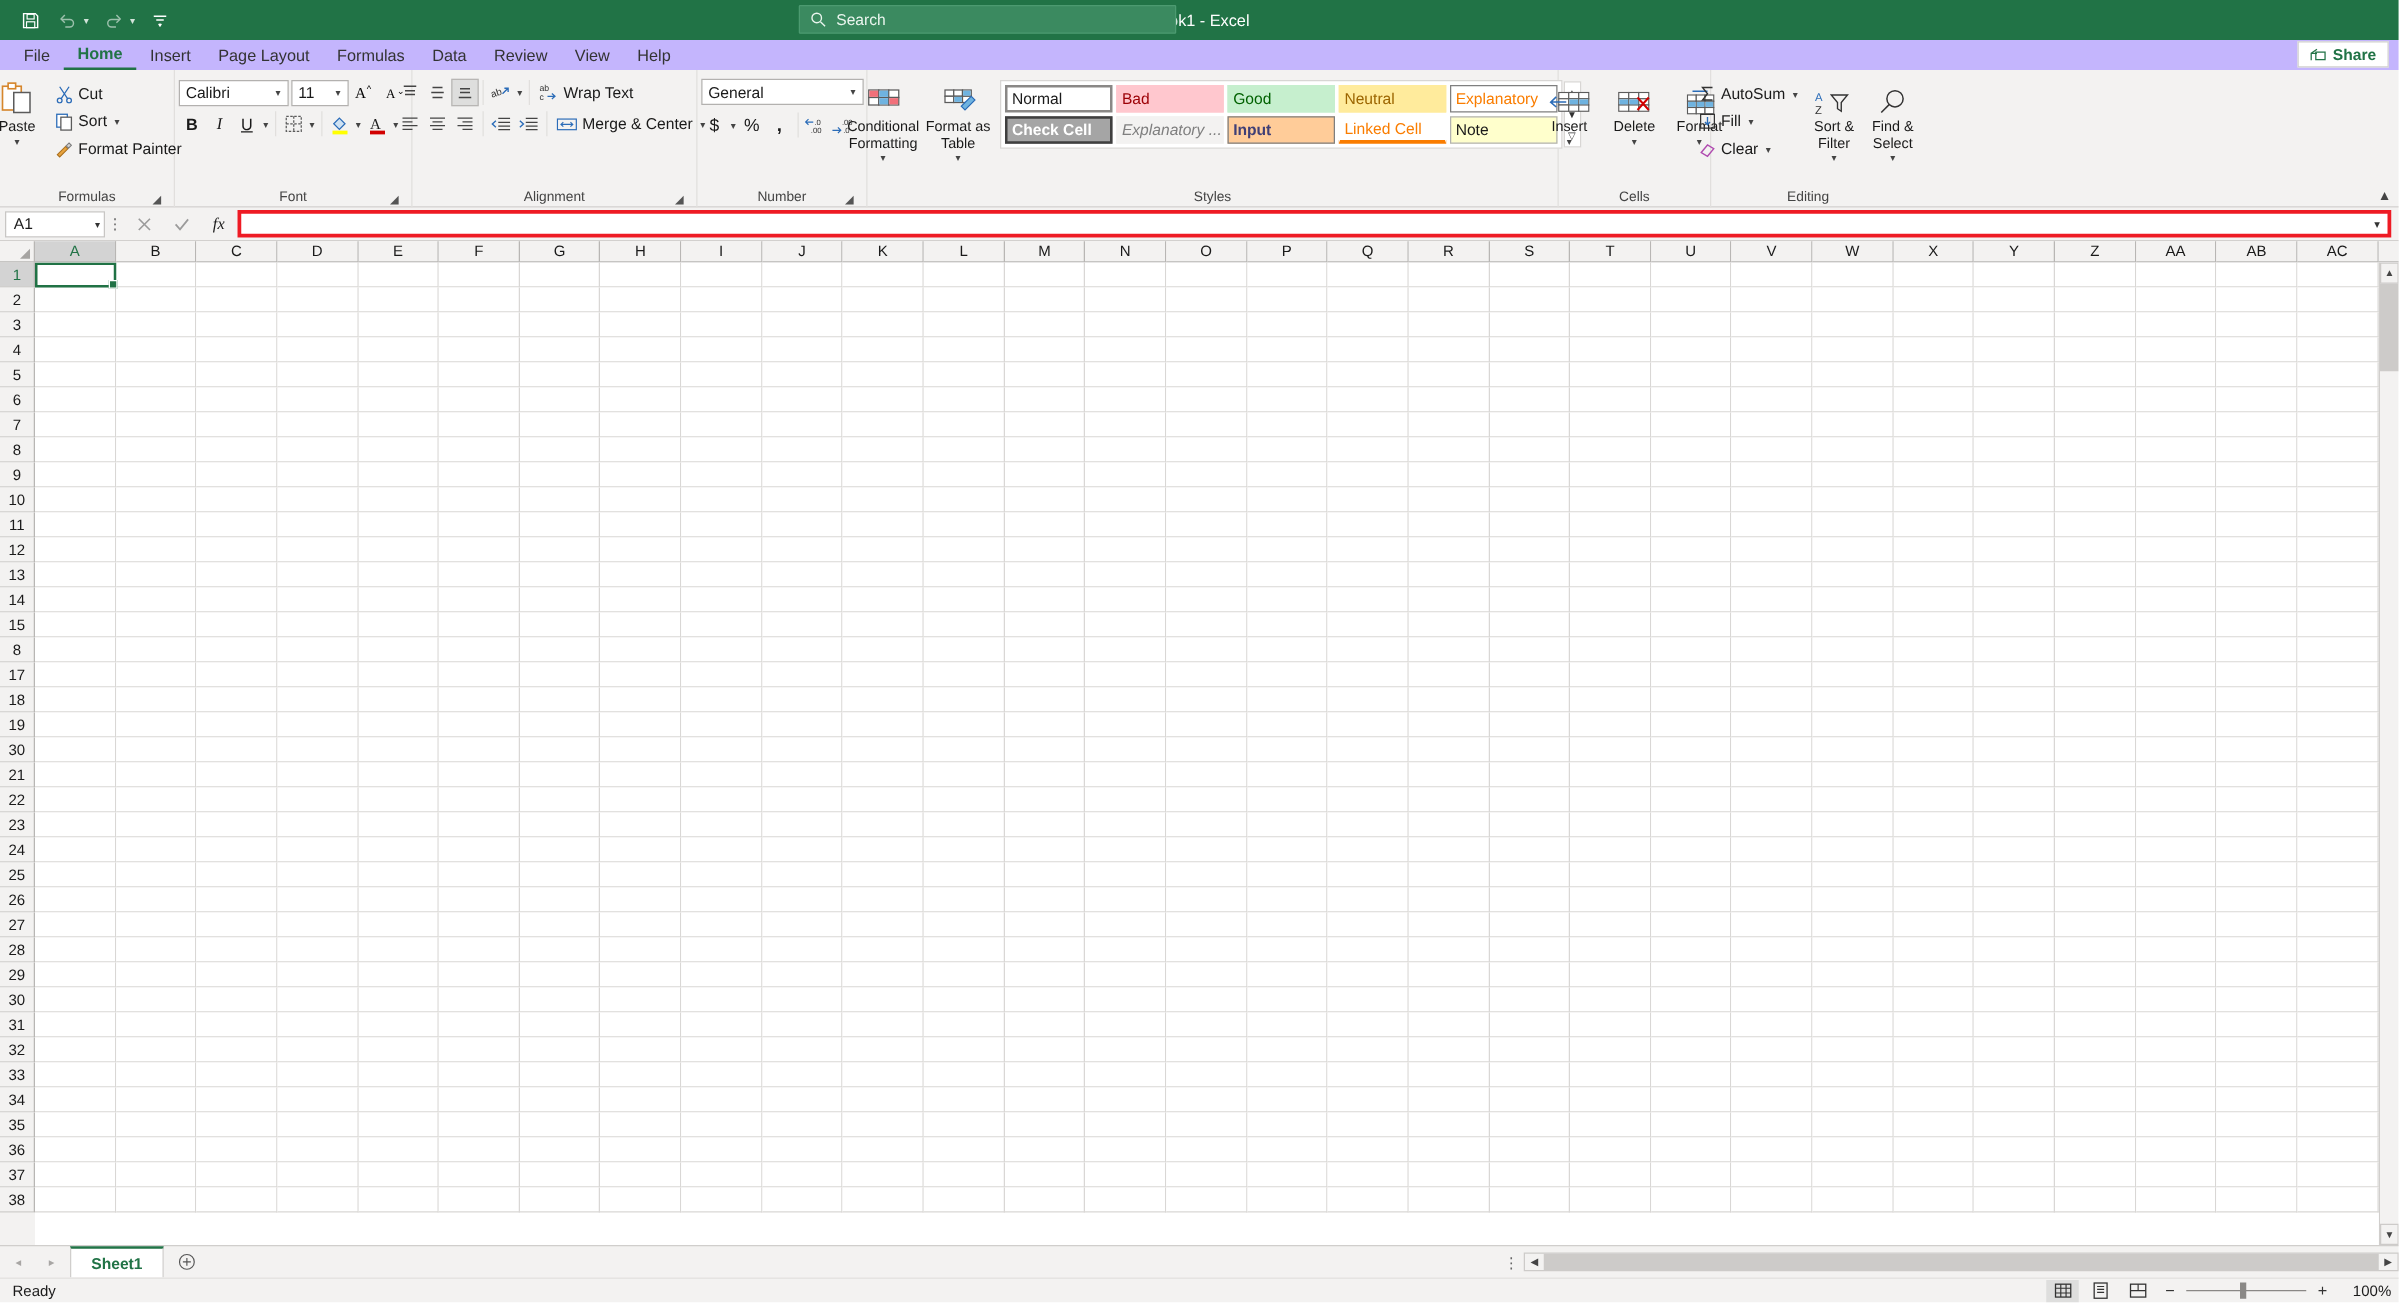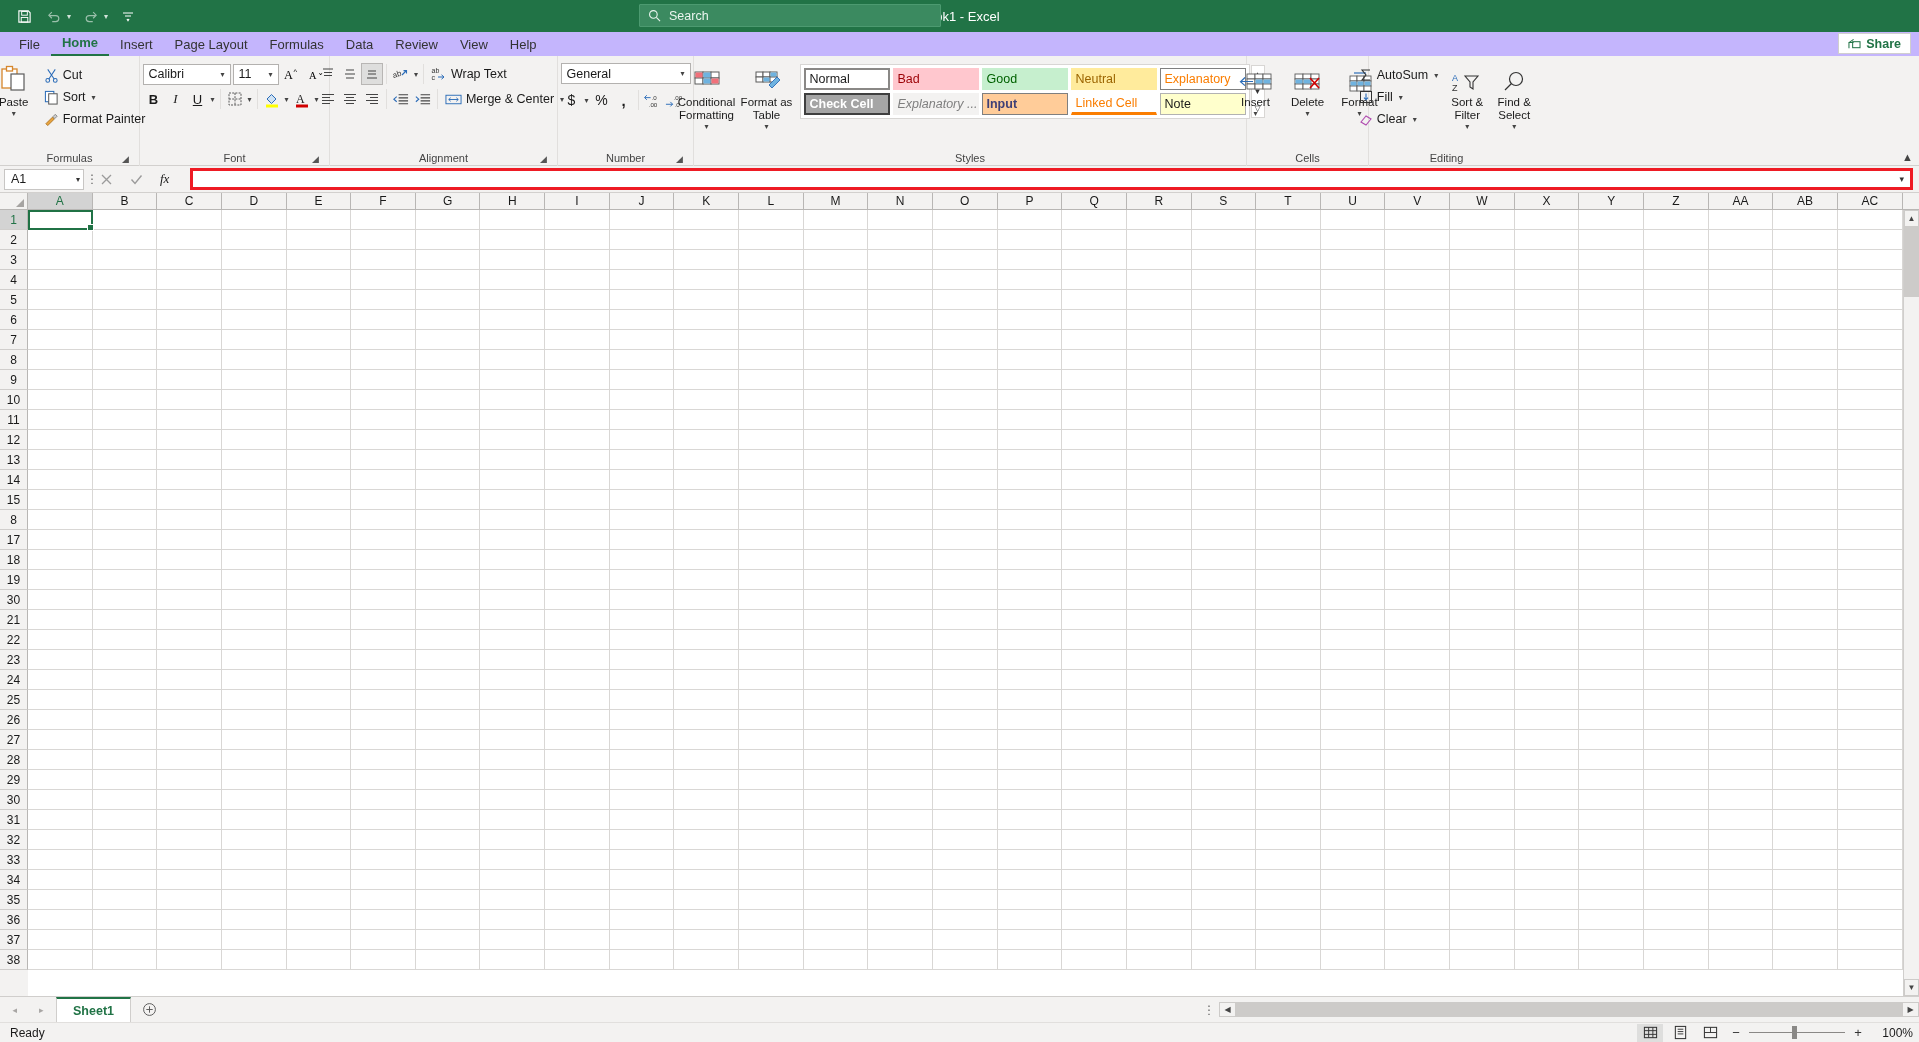--- a/index.html
+++ b/index.html
@@ -137,21 +137,21 @@
   .fbar {
     height:27px; background:#f3f2f1; display:flex; align-items:center;
     padding:0 4px; gap:0; border-bottom:1px solid #d2d0ce;
   }
   .namebox {
     width:80px; height:21px; background:#fff; border:1px solid #c8c6c4;
     display:flex; align-items:center; padding:0 3px 0 6px; font-size:12.5px;
   }
   .namebox .nv { flex:1; }
   .fb-dots { width:16px; text-align:center; color:#666; font-size:12px; }
-  .fb-btn { width:30px; height:22px; display:flex; align-items:center; justify-content:flex-start; }
+  .fb-btn { width:30px; height:22px; display:flex; align-items:center; justify-content:center; }
   .fb-input {
     flex:1; height:22px; background:#fff; border:3px solid #ee1b24;
     display:flex; align-items:center; padding:0 4px 0 6px; font-size:12.5px;
     margin-right:2px;
   }
   .fb-input .fv { flex:1; }
   .fb-caret { font-size:9px; color:#333; padding-right:2px; }
 
   
   .gridwrap { position:relative; height:calc(1042px - 32px - 24px - 110px - 27px - 46px); }

